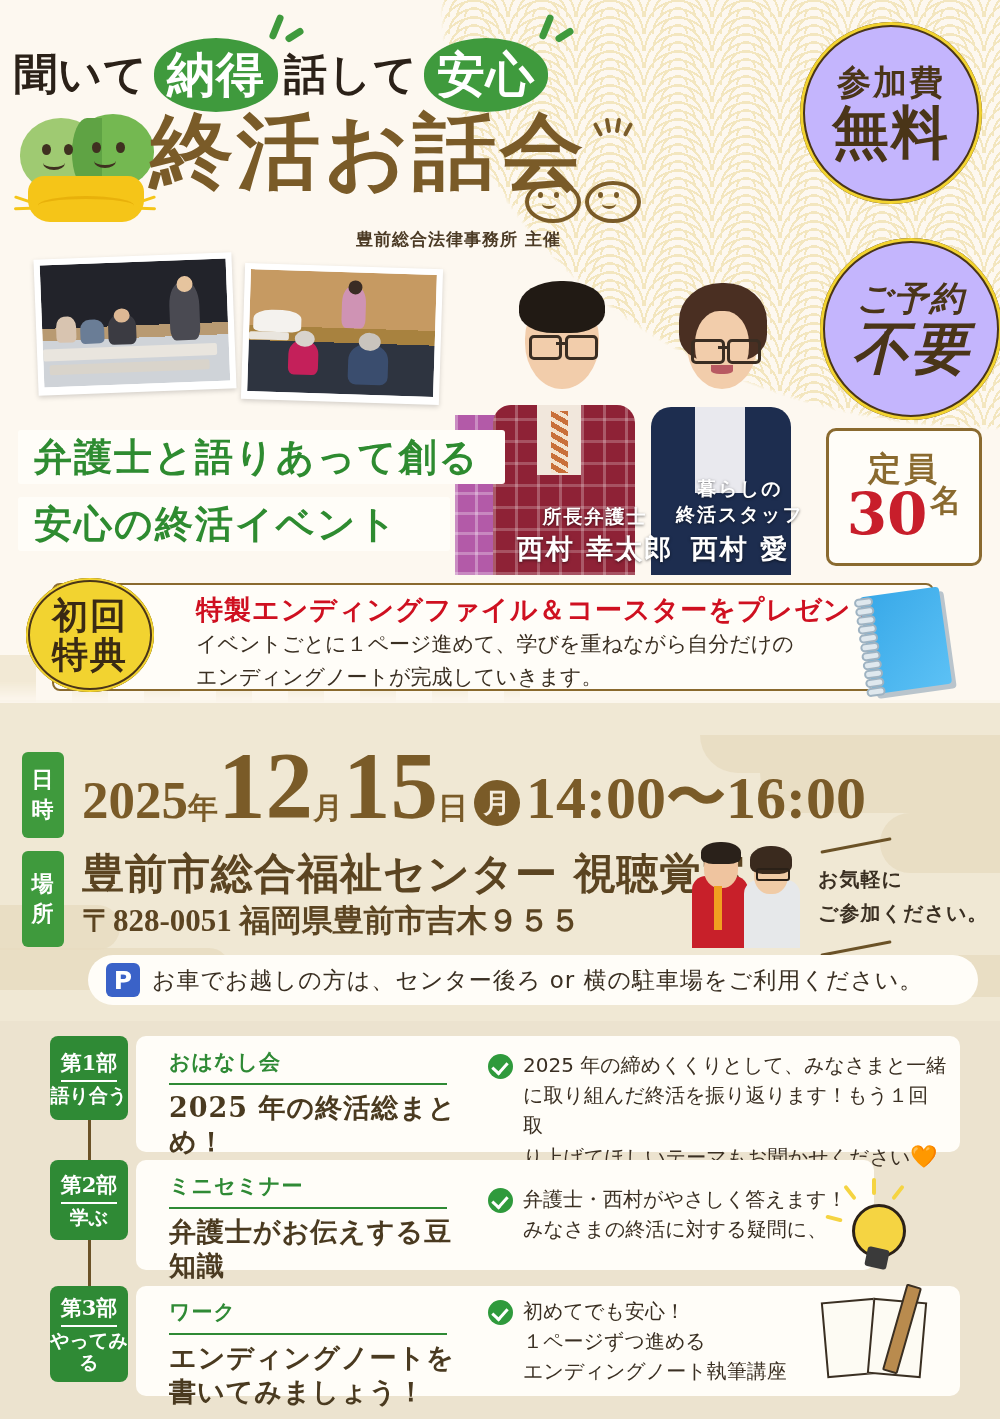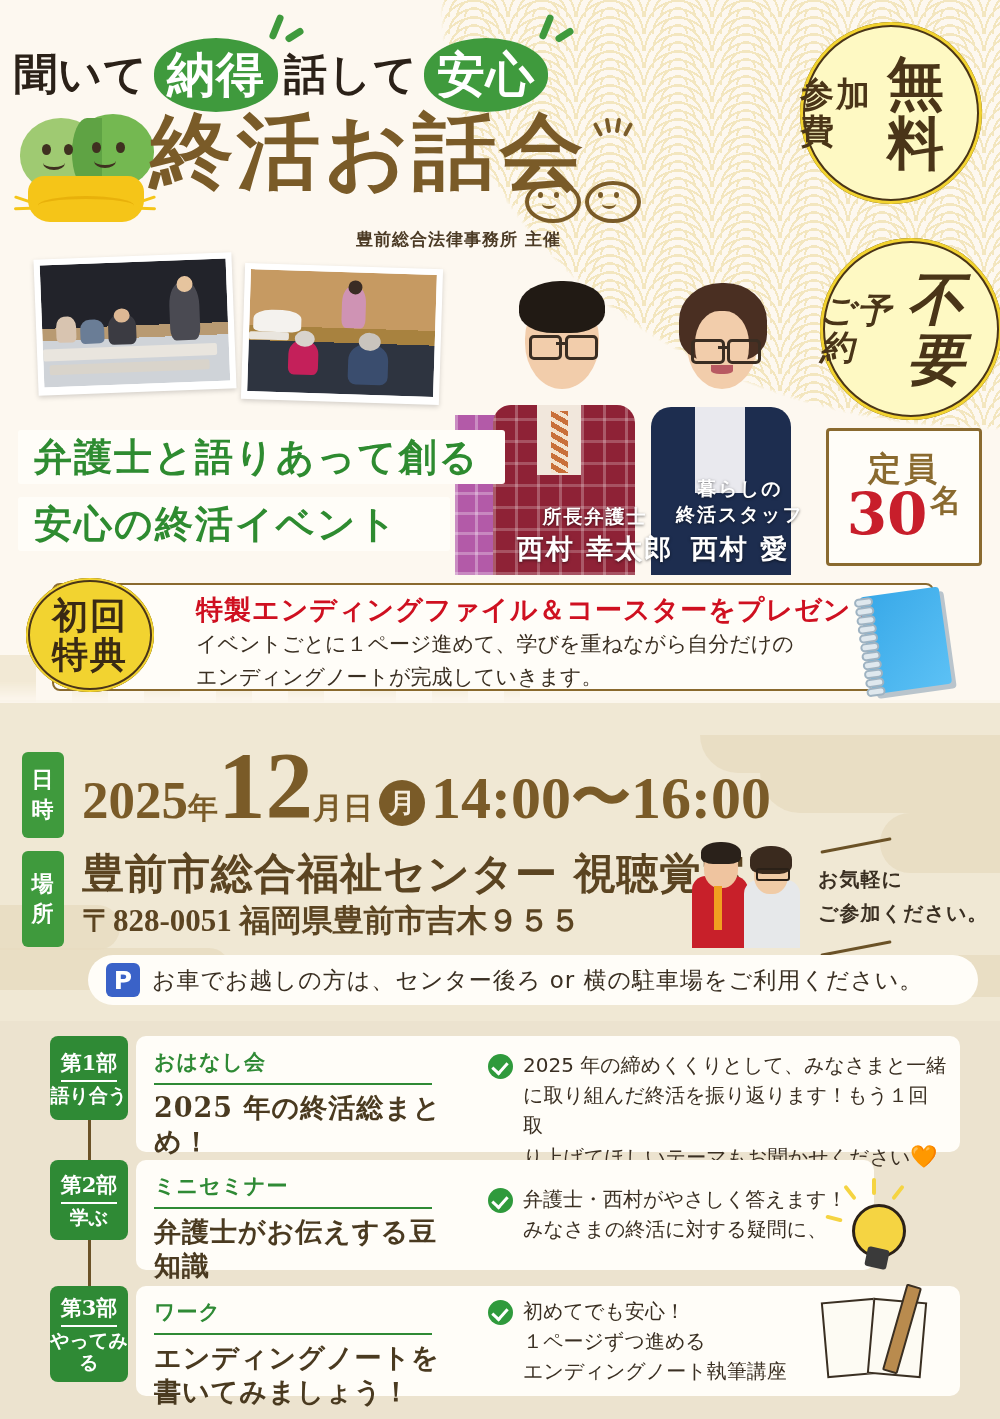--- a/index.html
+++ b/index.html
@@ -99,43 +99,43 @@
   .photo.p2{left:243px;top:266px;width:186px;height:122px;transform:rotate(1.8deg);}
   .room-a{position:absolute;inset:0;background:
       linear-gradient(180deg,#22232a 0 52%, #b89a72 52% 62%, #cfd3d8 62% 100%);}
   .room-b{position:absolute;inset:0;background:
       linear-gradient(180deg,#c69a62 0 46%, #a8823f 46% 58%, #2e3440 58% 100%);}
   .fig{position:absolute;border-radius:40% 40% 20% 20%;}
   .tbl{position:absolute;background:#e9e5de;border-radius:2px;}
 
   
   .gbadge{
-    position:absolute;border-radius:50%;background:#fef9c3;
-    display:flex;flex-direction:row;align-items:center;justify-content:center;
+    position:absolute;border-radius:50%;background:#c4b5fd;
+    display:flex;flex-direction:column;align-items:center;justify-content:center;
     box-shadow:inset 0 0 0 3px #f2d330, inset 0 0 0 5px #4a3518;
     color:#4a3518;font-family:"DejaVu Serif","Liberation Serif",serif;font-weight:700;
   }
   .gbadge.free{left:800px;top:22px;width:182px;height:182px;}
   .gbadge.nores{left:820px;top:238px;width:182px;height:182px;font-style:italic;}
   .gb-s{font-size:34px;letter-spacing:2px;line-height:1.1;}
   .gb-l{font-size:57px;letter-spacing:2px;line-height:1.05;}
 
   
   .catch{
     position:absolute;background:#fffdf8;color:#2e8b30;
     font-family:"DejaVu Serif","Liberation Serif",serif;font-weight:700;
     display:flex;align-items:center;padding:0 16px;letter-spacing:2px;
   }
   .catch.c1{left:18px;top:430px;width:455px;height:54px;font-size:38px;border-radius:3px;}
   .catch.c2{left:18px;top:497px;width:400px;height:54px;font-size:38px;border-radius:3px;}
 
   
   .capbox{
     position:absolute;left:826px;top:428px;width:150px;height:132px;
-    background:#fffdf8;border:3px solid #8a6a2f;border-radius:4px;
+    background:#fffdf8;border:3px solid #8a6a2f;border-radius:10px;
     display:flex;flex-direction:column;align-items:center;justify-content:center;
     font-family:"DejaVu Serif","Liberation Serif",serif;font-weight:700;
   }
   .cap-t{font-size:33px;color:#8a6a2f;letter-spacing:3px;line-height:1;}
   .cap-n{font-size:58px;color:#c81e2b;line-height:1;display:flex;align-items:flex-start;}
   .cap-n small{font-size:31px;color:#8a6a2f;margin-left:3px;}
 
   
   .people{position:absolute;left:455px;top:255px;width:345px;height:320px;}
   .p-hair{position:absolute;border-radius:48% 48% 40% 40%;}
@@ -252,21 +252,21 @@
     position:absolute;width:78px;border-radius:8px;background:#2f8a35;color:#fff;
     font-family:"DejaVu Serif","Liberation Serif",serif;font-weight:700;
     display:flex;flex-direction:column;align-items:center;justify-content:center;padding:5px 0;
   }
   .pb-top{font-size:21px;letter-spacing:0px;}
   .pb-rule{width:56px;height:2px;background:#fff;margin:3px 0;}
   .pb-bot{font-size:19px;letter-spacing:0px;line-height:1.15;text-align:center;}
   .card{
     position:absolute;background:#fffdf8;border-radius:10px;
   }
-  .card-left{position:absolute;left:18px;top:12px;width:300px;}
+  .card-left{position:absolute;left:33px;top:12px;width:300px;}
   .cl-kicker{
     color:#2f8a35;font-family:"DejaVu Serif","Liberation Serif",serif;font-weight:700;
     font-size:21px;letter-spacing:1px;
   }
   .cl-rule{width:278px;height:2px;background:#2f8a35;margin:7px 0 6px 0;}
   .cl-title{
     color:#4a3a20;font-family:"DejaVu Serif","Liberation Serif",serif;font-weight:700;
     font-size:27px;letter-spacing:1px;line-height:1.25;
   }
   .card-right{position:absolute;left:352px;top:14px;width:460px;display:flex;gap:10px;}
@@ -460,20 +460,21 @@
 
   <div class="tag t1">
     <span>日</span>
     <span>時</span>
   </div>
   <div class="dateline">
     <span class="d-y">2025</span>
     <span class="d-unit">年</span>
     <span class="d-big">12</span>
     <span class="d-unit">月</span>
+    <span class="d-big">15</span>
     <span class="d-unit">日</span>
     <span class="d-dow">月</span>
     <span class="d-time">14:00〜16:00</span>
   </div>
 
   <div class="tag t2">
     <span>場</span>
     <span>所</span>
   </div>
   <div class="venue">豊前市総合福祉センター 視聴覚室</div>

